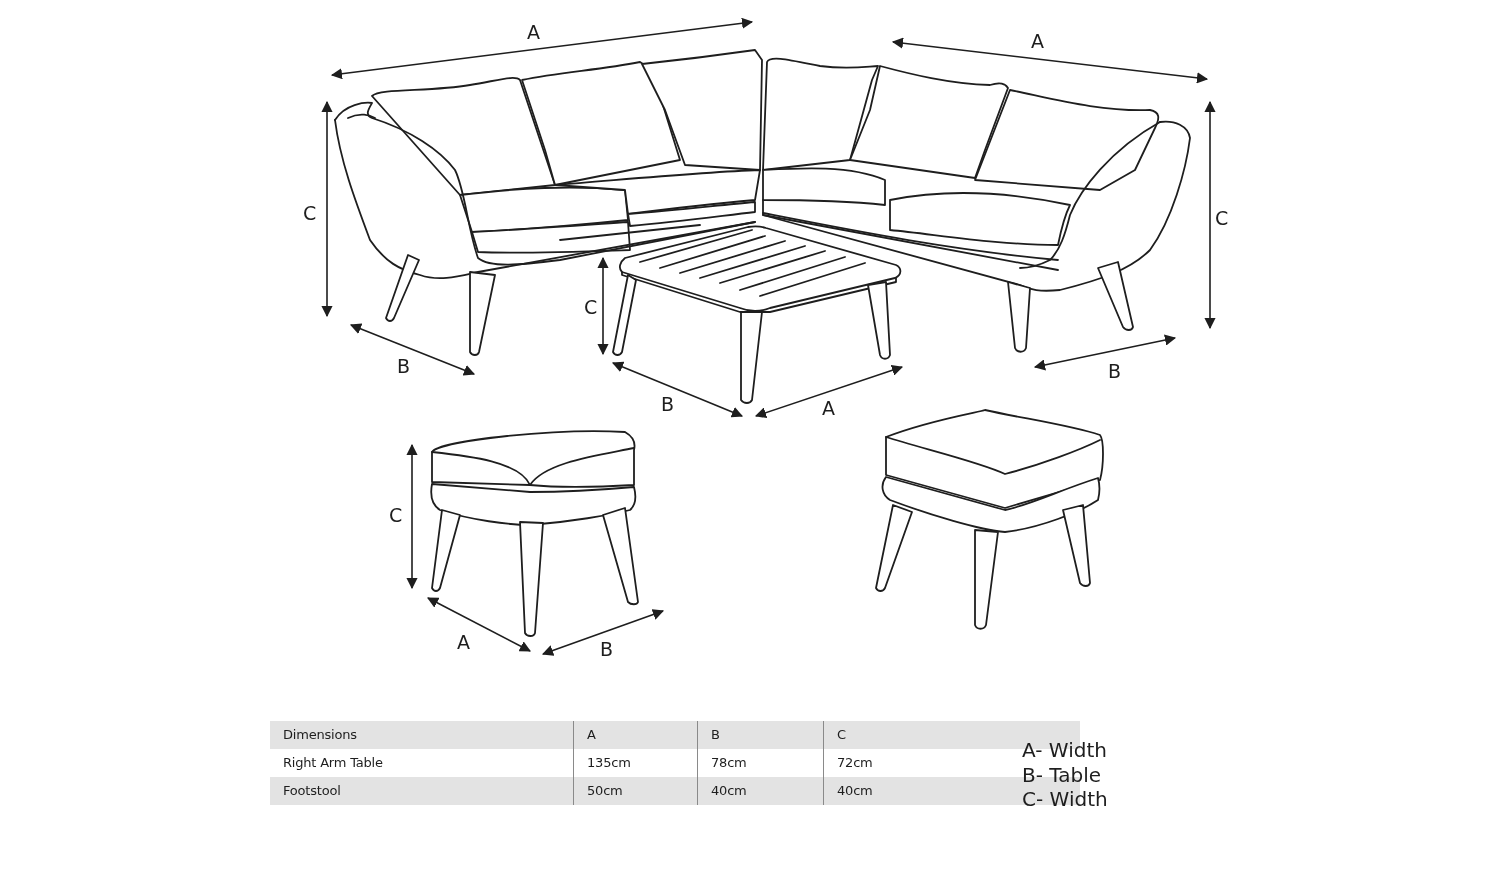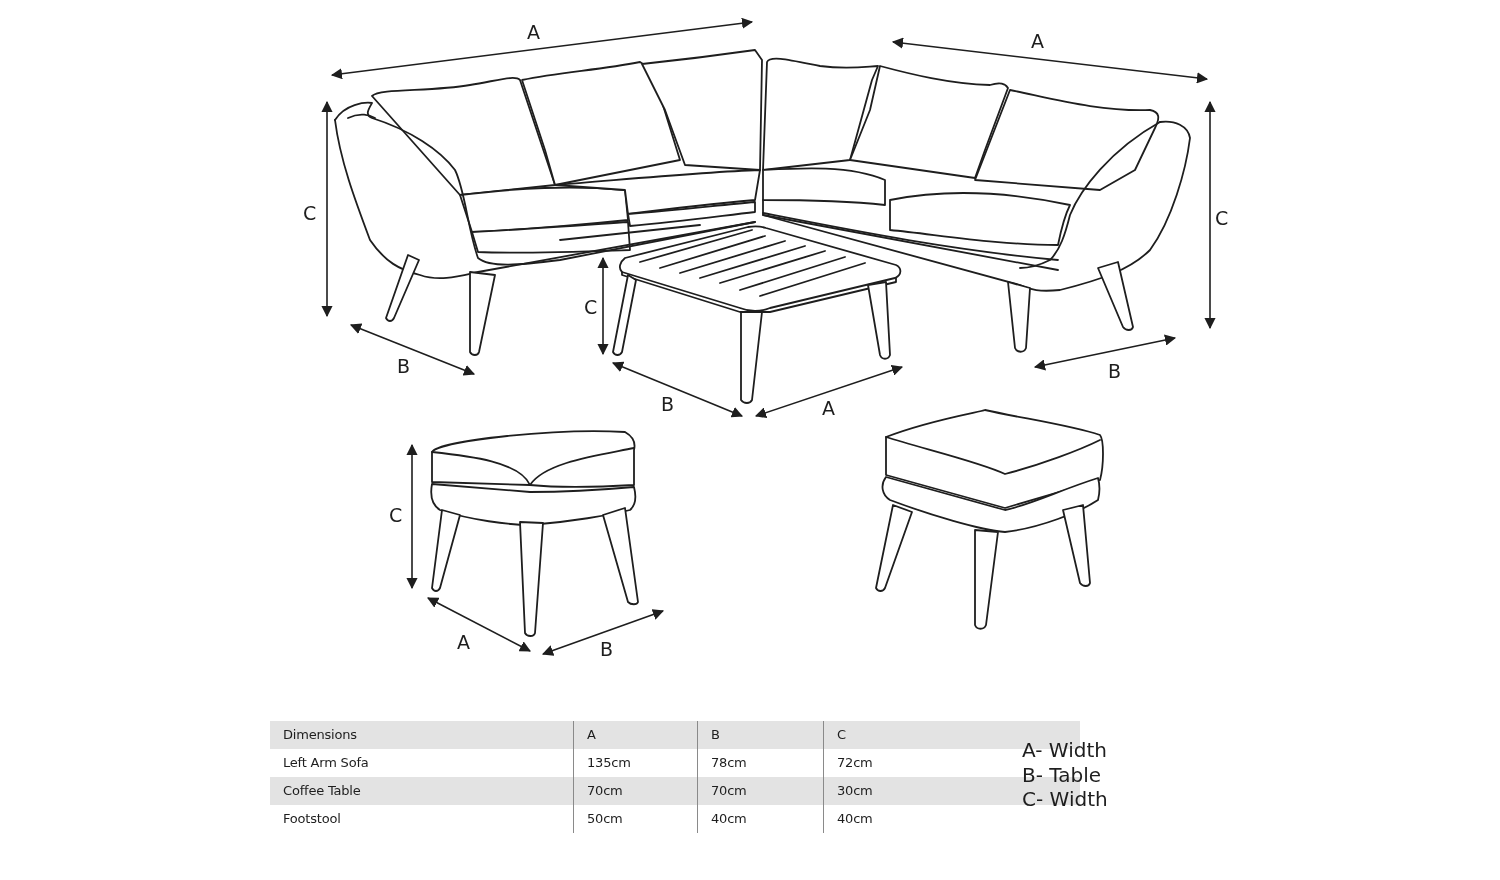--- a/index.html
+++ b/index.html
@@ -136,30 +136,24 @@
 
 <table class="dims-table">
   <tbody>
       <tr>
     <td class="c1">Dimensions</td>
     <td class="c2">A</td>
     <td class="c3">B</td>
     <td class="c4">C</td>
   </tr>
   <tr>
-    <td class="c1">Left Arm Sofa</td>
+    <td class="c1">Right Arm Table</td>
     <td class="c2">135cm</td>
     <td class="c3">78cm</td>
     <td class="c4">72cm</td>
-  </tr>
-  <tr>
-    <td class="c1">Coffee Table</td>
-    <td class="c2">70cm</td>
-    <td class="c3">70cm</td>
-    <td class="c4">30cm</td>
   </tr>
   <tr>
     <td class="c1">Footstool</td>
     <td class="c2">50cm</td>
     <td class="c3">40cm</td>
     <td class="c4">40cm</td>
   </tr>
 </tbody>
   </table>
 

